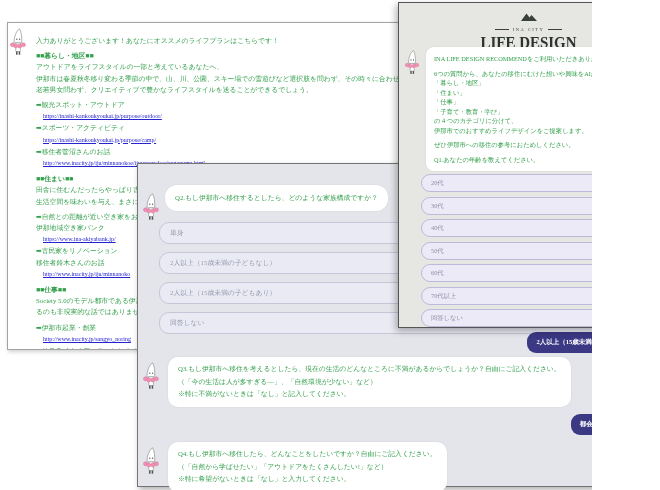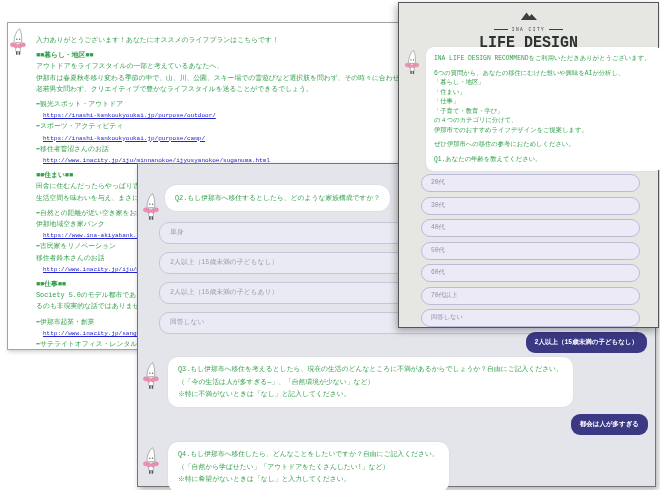--- a/index.html
+++ b/index.html
@@ -1,17 +1,17 @@
 <!DOCTYPE html>
 <html><head>
 <meta charset="utf-8">
 <style>
   html,body{margin:0;padding:0;background:#fff;}
-  #stage{position:relative;width:660px;height:490px;background:#ffffff;overflow:hidden;
-         font-family:Liberation Mono, monospace;}
+  #stage{position:relative;width:592px;height:490px;background:#ffffff;overflow:hidden;
+         font-family:Liberation Serif, serif;}
 
   
   .panel-a{position:absolute;left:7px;top:22px;width:402px;height:326px;background:#ffffff;
            border:1px solid #a3a3a3;z-index:1;overflow:hidden;box-shadow:1px 2px 4px rgba(0,0,0,.18);}
   .pa-body{margin:12px 2px 0 28px;}
   .pa-line{font-size:6.8px;line-height:11.2px;color:#33a04c;white-space:nowrap;overflow:hidden;}
   .pa-head{font-weight:bold;}
   .pa-gap{height:4px;}
   .pa-link{font-size:6px;color:#2323cf;text-decoration:underline;margin-left:7px;cursor:pointer;}
 

